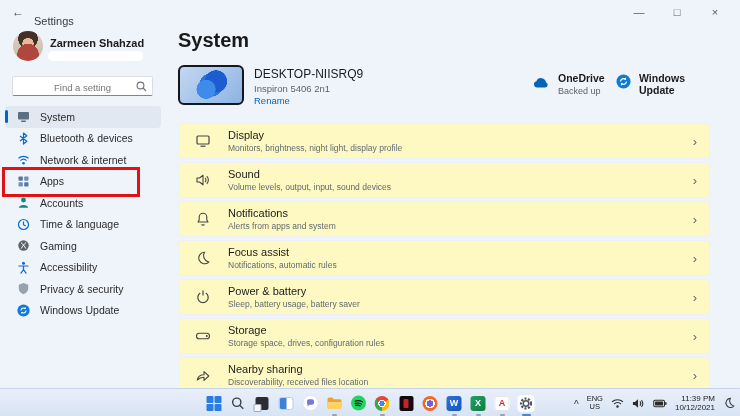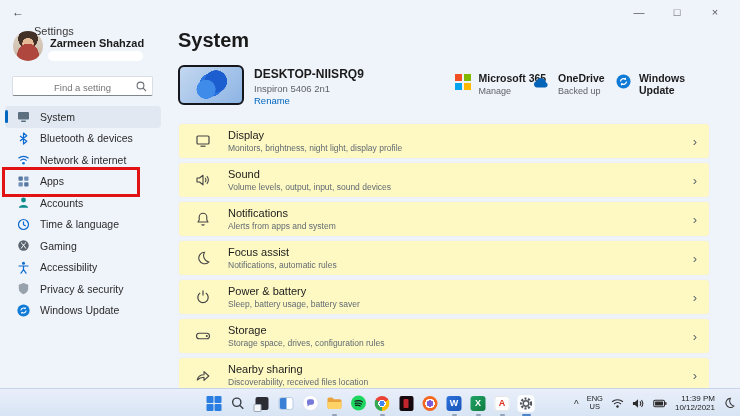--- a/index.html
+++ b/index.html
@@ -4,21 +4,21 @@
 <style>
   * { box-sizing: border-box; margin: 0; padding: 0; }
   html,body { width:740px; height:416px; overflow:hidden; }
   body { font-family:"Liberation Sans", sans-serif; background:#dfe9f6; position:relative; }
 
   
   .window { position:absolute; left:0; top:0; width:740px; height:388px; background:#eff3fa; overflow:hidden; }
 
   .titlebar { position:absolute; top:0; left:0; right:0; height:26px; }
   .back-btn { position:absolute; left:12px; top:5px; font-size:12px; color:#454545; }
-  .win-title { position:absolute; left:34px; top:25px; font-size:11px; color:#3a3a3a; }
+  .win-title { position:absolute; left:34px; top:15px; font-size:11px; color:#3a3a3a; }
   .win-controls { position:absolute; right:6px; top:0; display:flex; }
   .win-btn { width:38px; height:24px; display:flex; align-items:center; justify-content:center; font-size:11px; color:#5a5a5a; }
 
   
   .sidebar { position:absolute; left:0; top:26px; width:166px; bottom:0; }
   .avatar { position:absolute; left:13px; top:5px; width:30px; height:30px; border-radius:50%;
     background:
       radial-gradient(circle at 50% 78%, #b0473e 0 38%, transparent 39%),
       radial-gradient(circle at 50% 42%, #e4bb96 0 24%, transparent 25%),
       radial-gradient(circle at 50% 26%, #433026 0 36%, transparent 37%),
@@ -46,21 +46,21 @@
   
   .main { position:absolute; left:178px; top:26px; width:532px; bottom:0; }
   .page-title { position:absolute; left:0; top:3px; font-size:20px; font-weight:700; color:#191919; }
 
   .device-thumb { position:absolute; left:0; top:39px; width:66px; height:40px; border:2px solid #15171c; border-radius:6px;
     background:
       radial-gradient(circle at 42% 62%, #3f8bea 0 22%, transparent 23%),
       radial-gradient(circle at 58% 40%, #1c5ecf 0 26%, transparent 27%),
       radial-gradient(circle at 50% 50%, #2d74df 0 32%, transparent 33%),
       linear-gradient(135deg,#c3d7f0,#8db4e4); }
-  .device-name { position:absolute; left:76px; top:41px; font-size:12px; font-weight:bold; color:#1b1b1b; }
+  .device-name { position:absolute; left:76px; top:41px; font-size:12px; font-weight:normal; color:#1b1b1b; }
   .device-model { position:absolute; left:76px; top:57px; font-size:9.5px; color:#5f6368; }
   .device-rename { position:absolute; left:76px; top:69px; font-size:9.5px; color:#0067c0; }
 
   .status-card { position:absolute; top:46px; display:flex; gap:8px; align-items:flex-start; }
   .status-card .ico { margin-top:2px; }
   .status-title { font-size:10.5px; font-weight:bold; color:#1b1b1b; }
   .status-sub { font-size:9px; color:#5f6368; margin-top:2px; }
   .ms-logo { display:grid; grid-template-columns:7px 7px; grid-template-rows:7px 7px; gap:1.5px; }
   .ms-logo i { display:block; }
 
@@ -234,32 +234,20 @@
   <div class="annotation-box" style="border-color: rgb(227, 18, 18);"></div>
 
   <div class="main">
     <div class="page-title">System</div>
 
     <div class="device-thumb"></div>
     <div class="device-name">DESKTOP-NIISRQ9</div>
     <div class="device-model">Inspiron 5406 2n1</div>
     <div class="device-rename">Rename</div>
 
-    <div class="status-card" style="left:277px">
-      <span class="ico ms-logo">
-          <i style="background:#f25022"></i>
-          <i style="background:#7fba00"></i>
-          <i style="background:#00a4ef"></i>
-          <i style="background:#ffb900"></i>
-        </span>
-      <span>
-        <div class="status-title">Microsoft 365</div>
-        <div class="status-sub">Manage</div>
-      </span>
-    </div>
     <div class="status-card" style="left:354px">
       <span class="ico"><svg width="18" height="12" viewBox="0 0 18 12">
             <path d="M5 11.5a3.2 3.2 0 0 1-.6-6.3A5 5 0 0 1 14 6.6a2.6 2.6 0 0 1-.6 5z" fill="#0364b8"></path>
           </svg></span>
       <span>
         <div class="status-title">OneDrive</div>
         <div class="status-sub">Backed up</div>
       </span>
     </div>
     <div class="status-card" style="left:438px">

